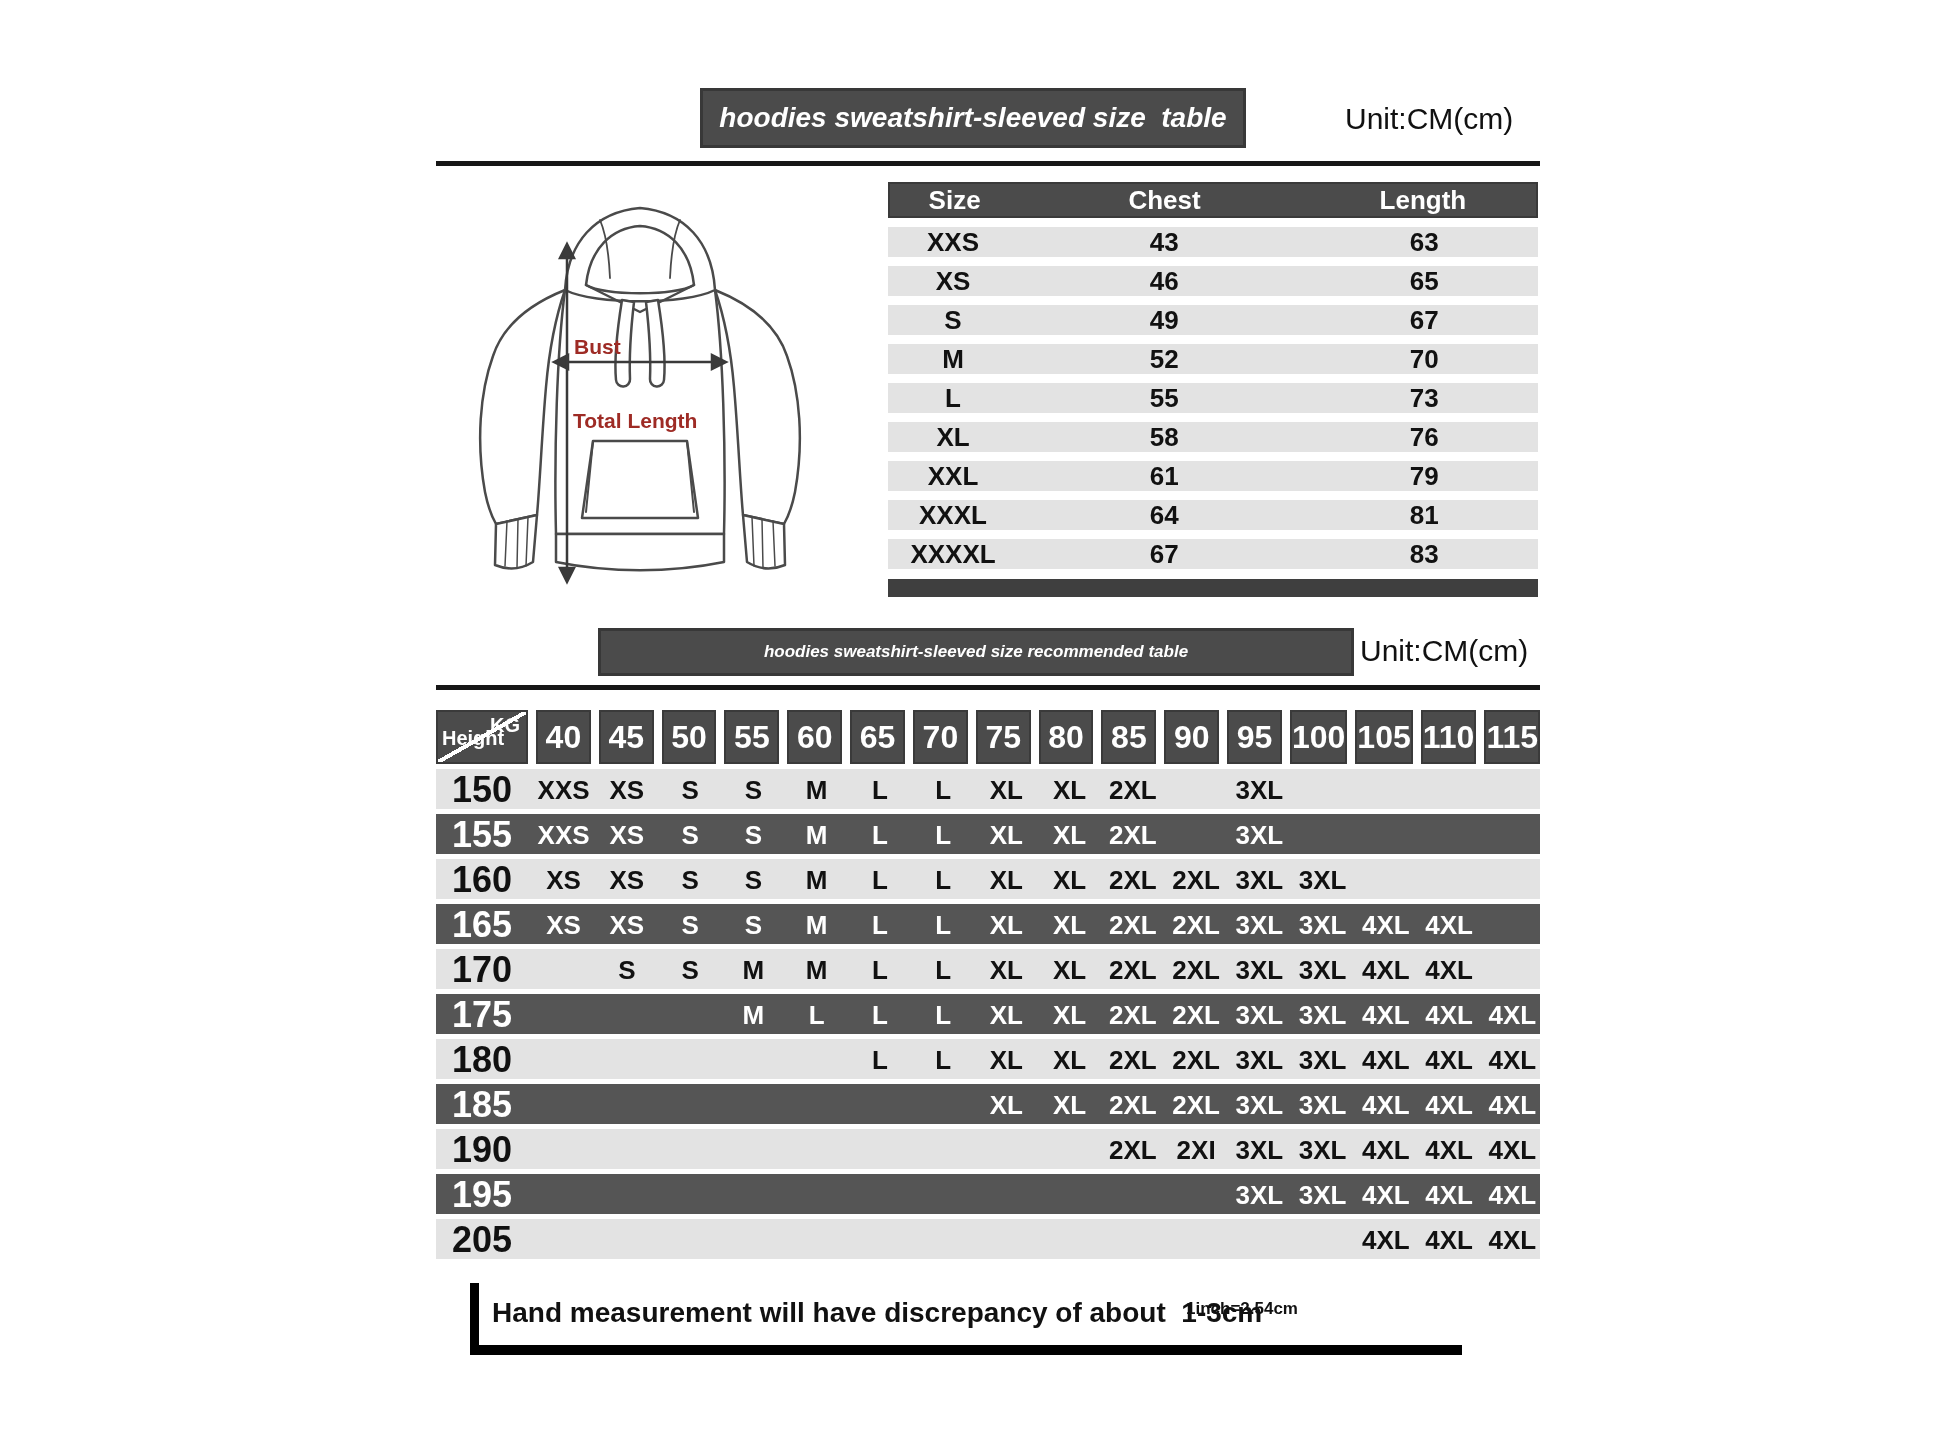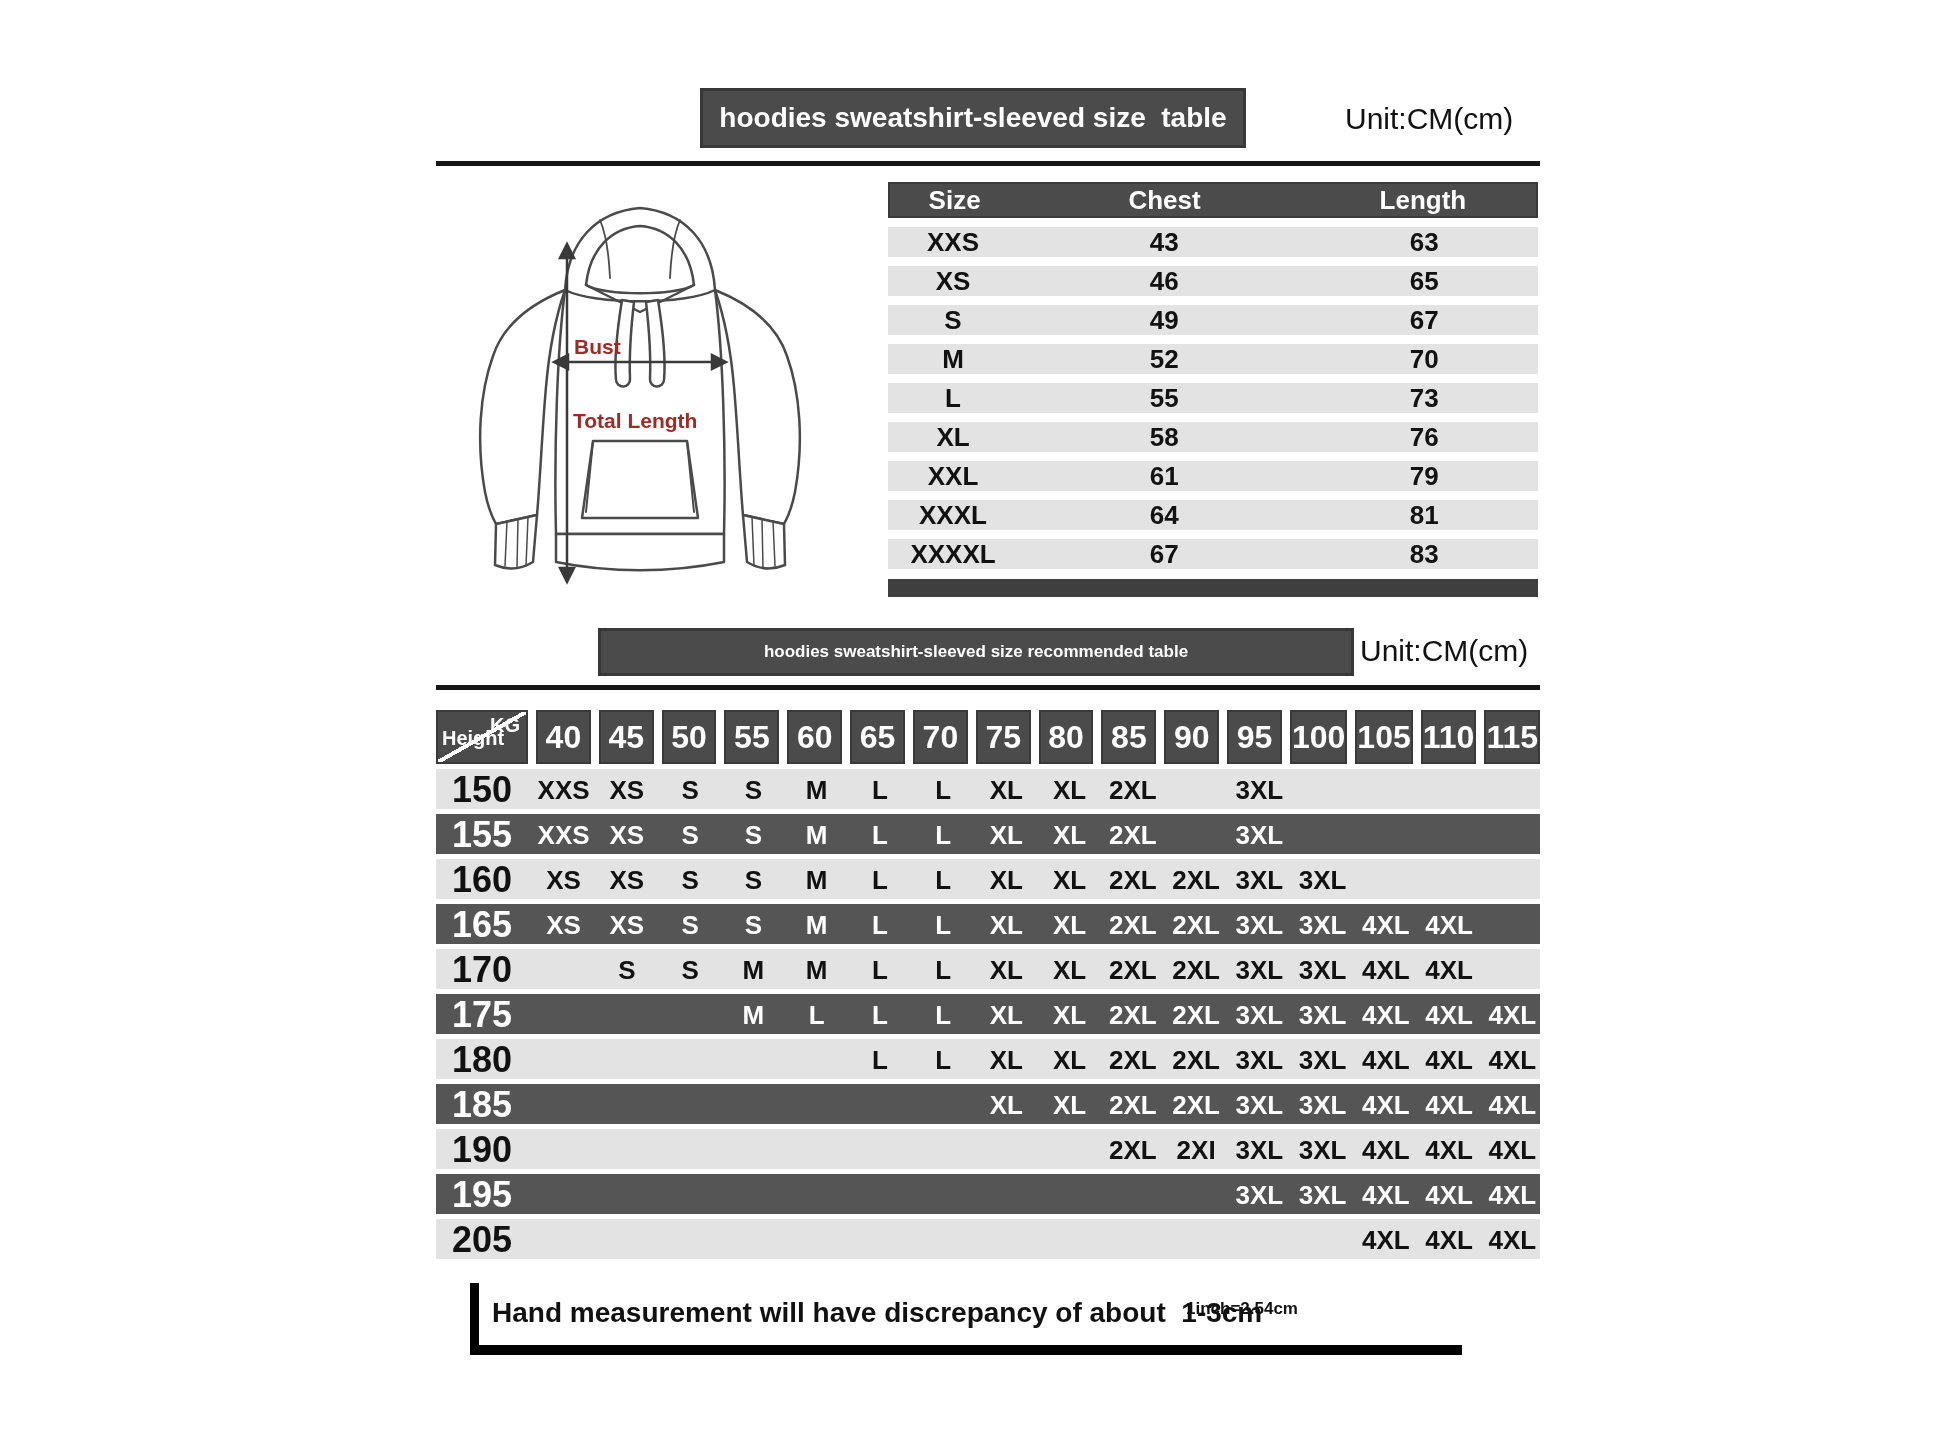--- a/index.html
+++ b/index.html
@@ -10,21 +10,21 @@
     --ink:#161616;
   }
   *{box-sizing:border-box;}
   html,body{margin:0;padding:0;background:#fff;}
   body{font-family:"Liberation Sans","DejaVu Sans",sans-serif;color:#111;}
   .canvas{position:relative;width:1946px;height:1442px;background:#fff;overflow:hidden;}
 
   
   .title-bar{position:absolute;background:var(--header-bar);border:3px solid #383838;
     color:#fff;font-weight:bold;display:flex;align-items:center;justify-content:center;}
-  .title-bar span{white-space:pre;}
+  .title-bar span{white-space:pre;font-style:italic;}
   .title-bar-1{left:700px;top:88px;width:546px;height:60px;font-size:28px;}
   .title-bar-2{left:598px;top:628px;width:756px;height:48px;font-size:17px;}
   .unit-label{position:absolute;font-weight:normal;font-size:30px;color:#111;}
   .unit-1{left:1345px;top:102px;}
   .unit-2{left:1360px;top:634px;}
   .rule{position:absolute;height:5px;background:var(--ink);}
   .rule-1{left:436px;top:161px;width:1104px;}
   .rule-2{left:436px;top:685px;width:1104px;}
 
   

